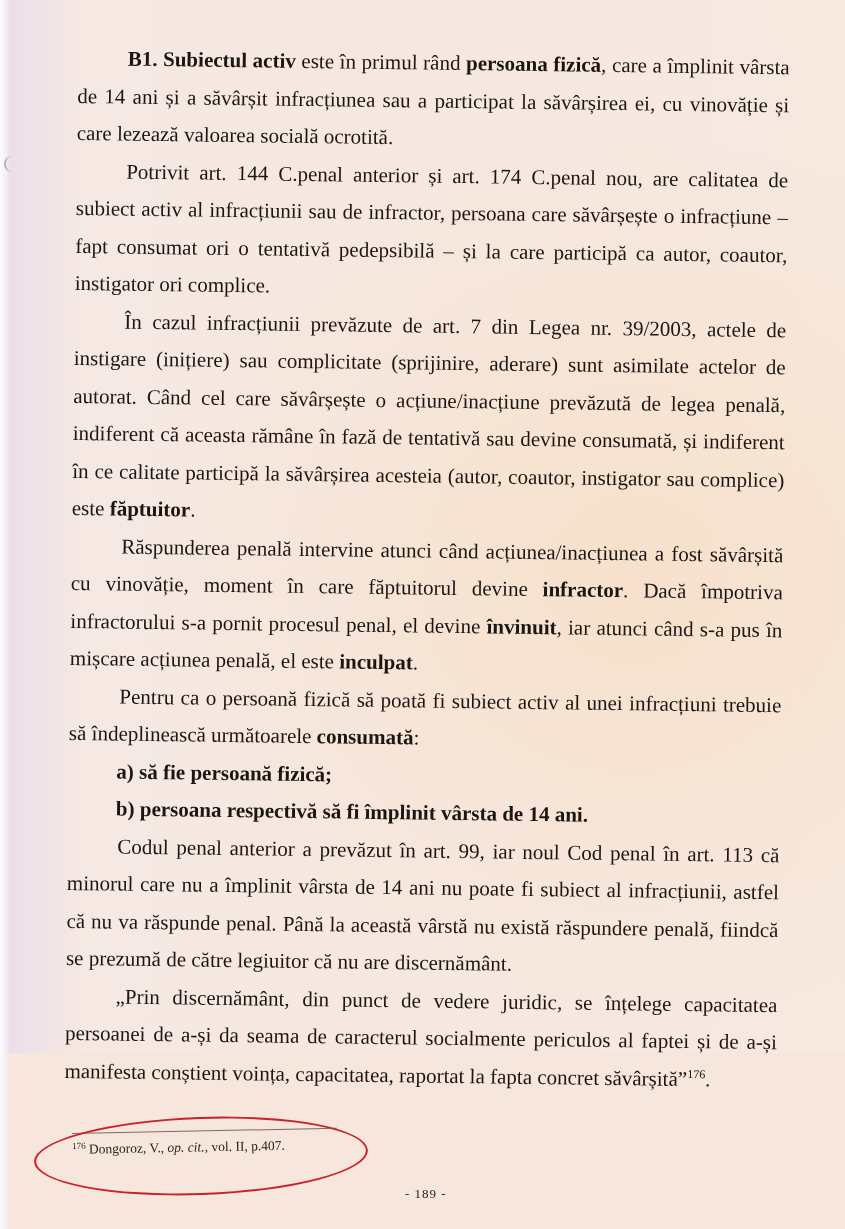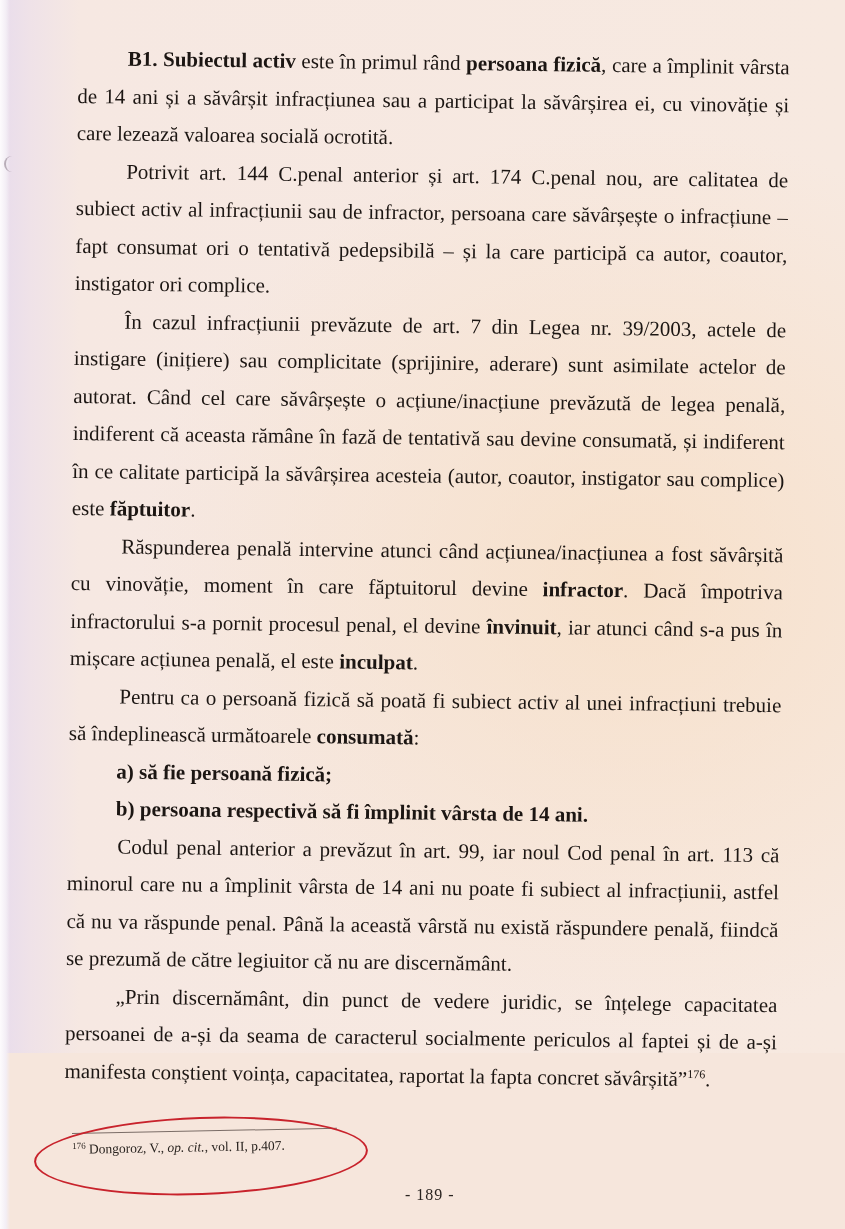--- a/index.html
+++ b/index.html
@@ -100,21 +100,21 @@
       height: 78px;
       border: 2.5px solid #c8232c;
       border-radius: 50%;
       transform: rotate(-2deg);
       box-sizing: border-box;
     }
     .page-number {
       position: absolute;
       left: 405px;
       top: 1186px;
-      font-size: 16px;
+      font-size: 13px;
       color: #2a2420;
       letter-spacing: 1px;
     }
   </style>
 </head>
 <body>
 
 <div class="page">
   <div class="page-edge"></div>
   <div class="page-edge-notch"></div>

